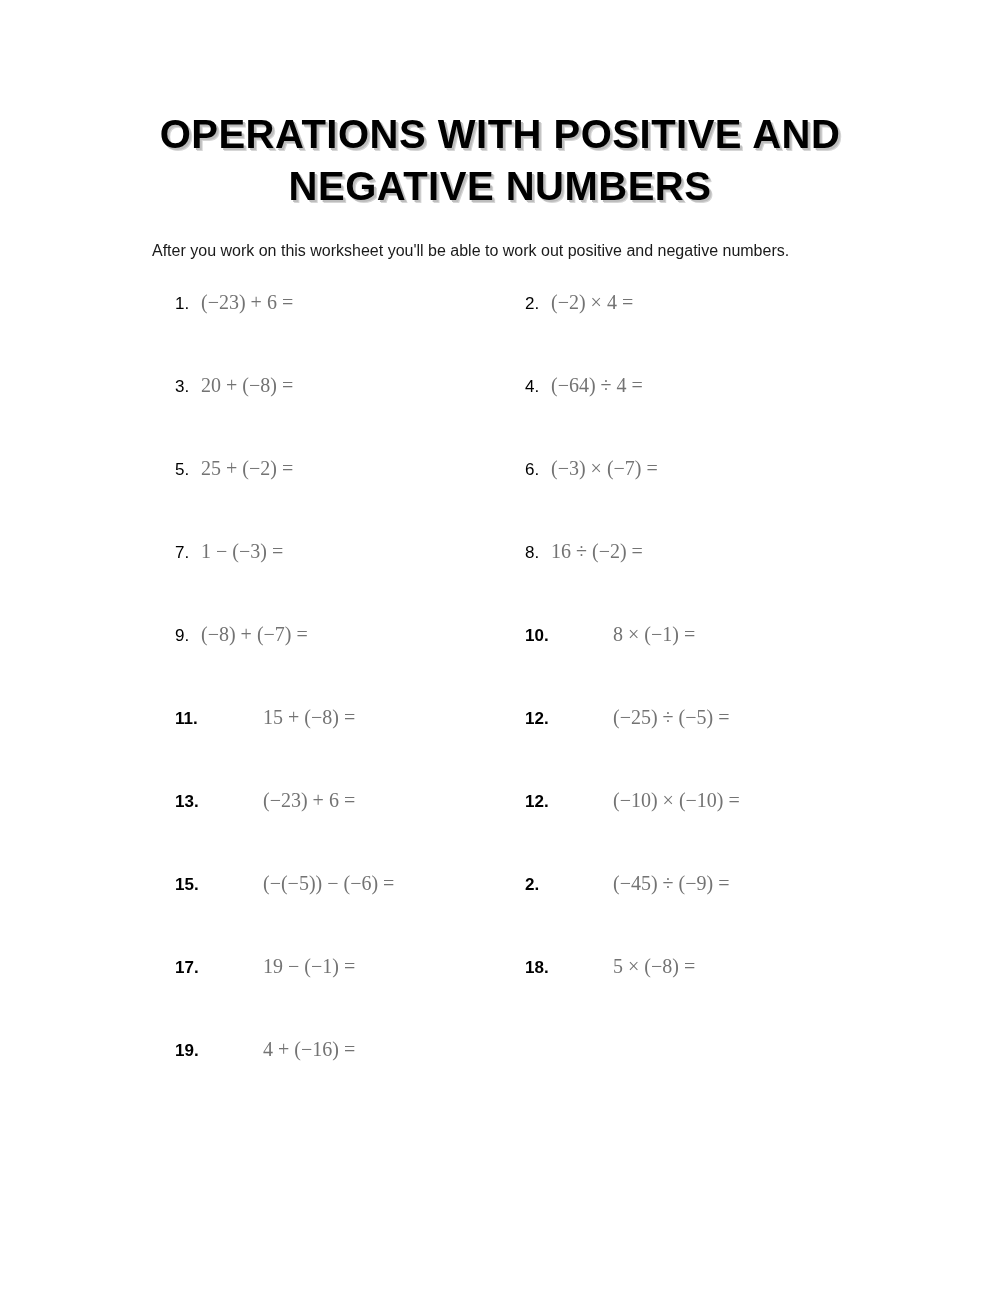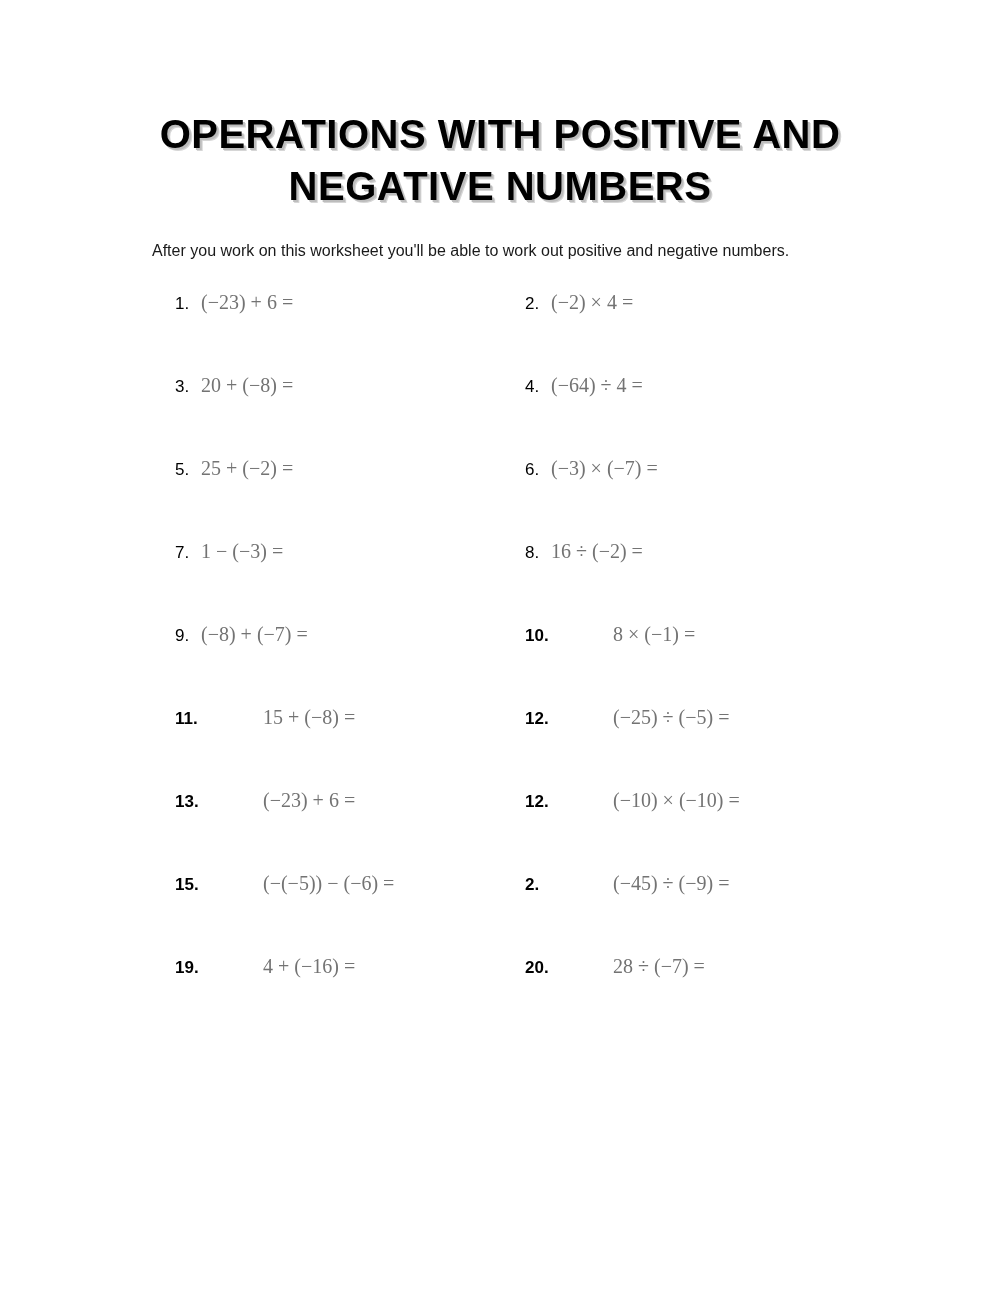--- a/index.html
+++ b/index.html
@@ -173,26 +173,32 @@
       <div class="cell left">
         <span class="num wide">15.</span>
         <span class="expr">(−(−5)) − (−6) =</span>
       </div>
       <div class="cell right">
         <span class="num wide">2.</span>
         <span class="expr">(−45) ÷ (−9) =</span>
       </div>
     </div>
 
+    <div class="row">
+      <div class="cell left">
+        <span class="num wide">17.</span>
+        <span class="expr">19 − (−1) =</span>
+      </div>
+      <div class="cell right">
+        <span class="num wide">18.</span>
+        <span class="expr">5 × (−8) =</span>
+      </div>
+    </div>
 
     <div class="row">
       <div class="cell left">
         <span class="num wide">19.</span>
         <span class="expr">4 + (−16) =</span>
       </div>
-      <div class="cell right">
-        <span class="num wide">20.</span>
-        <span class="expr">28 ÷ (−7) =</span>
-      </div>
     </div>
 
   </div>
 </div>
 
 </body></html>

